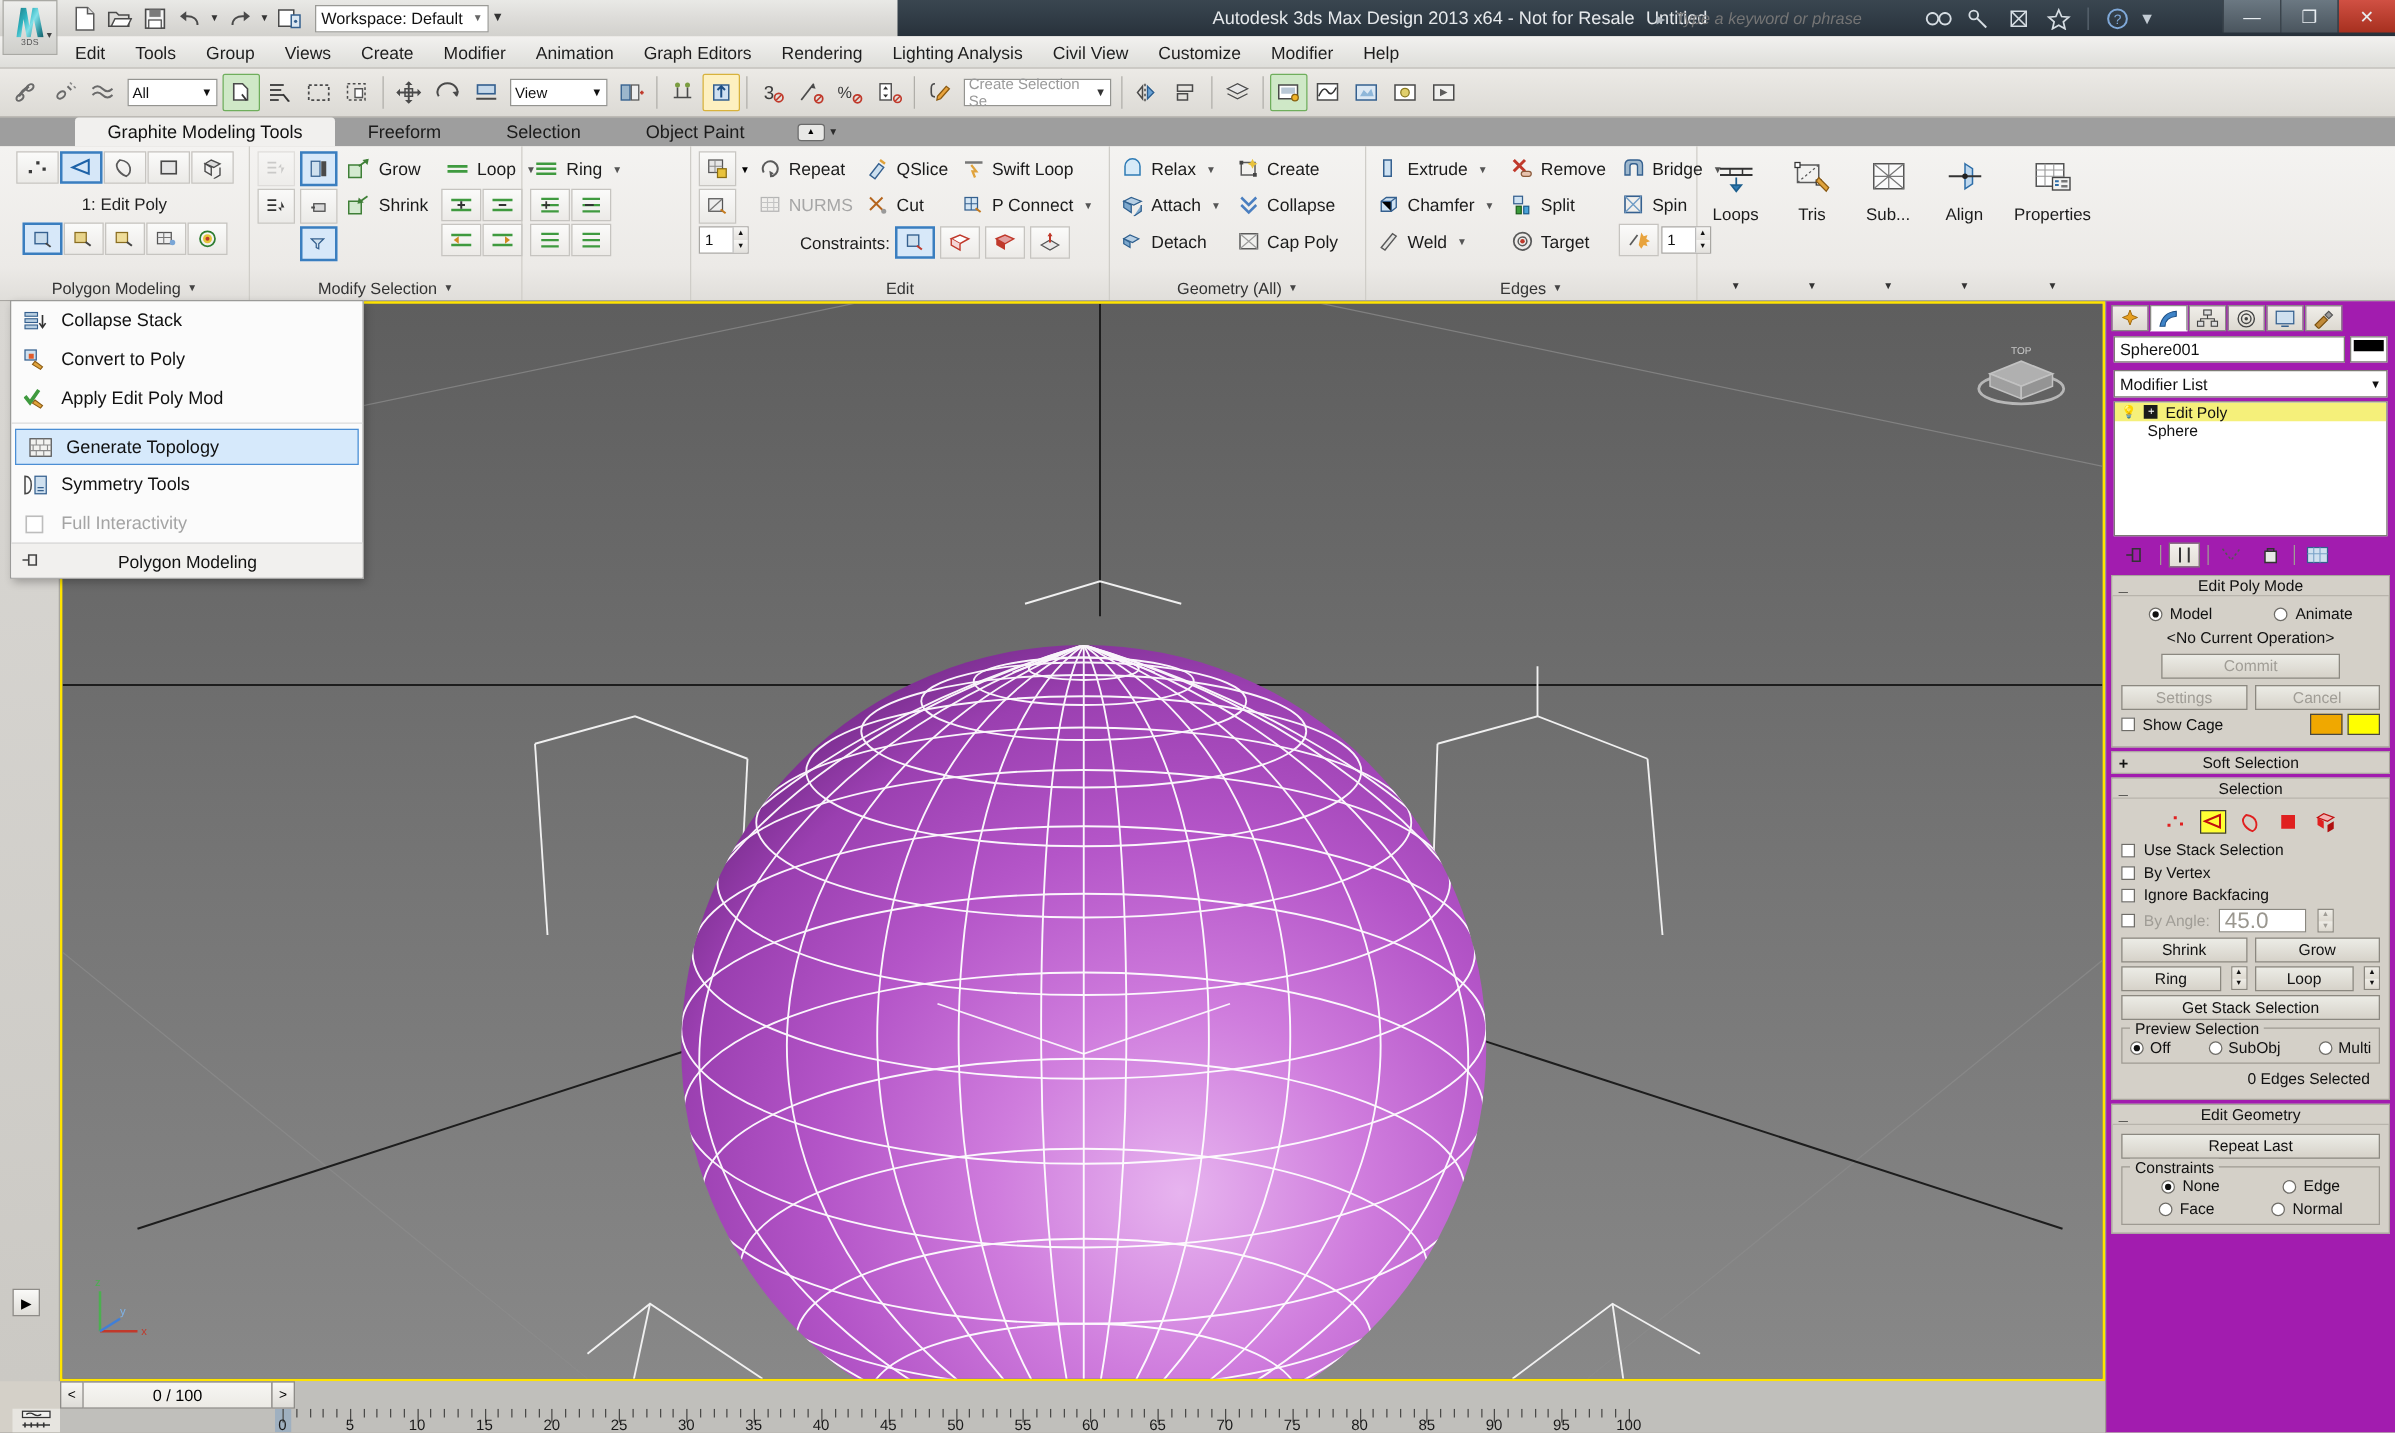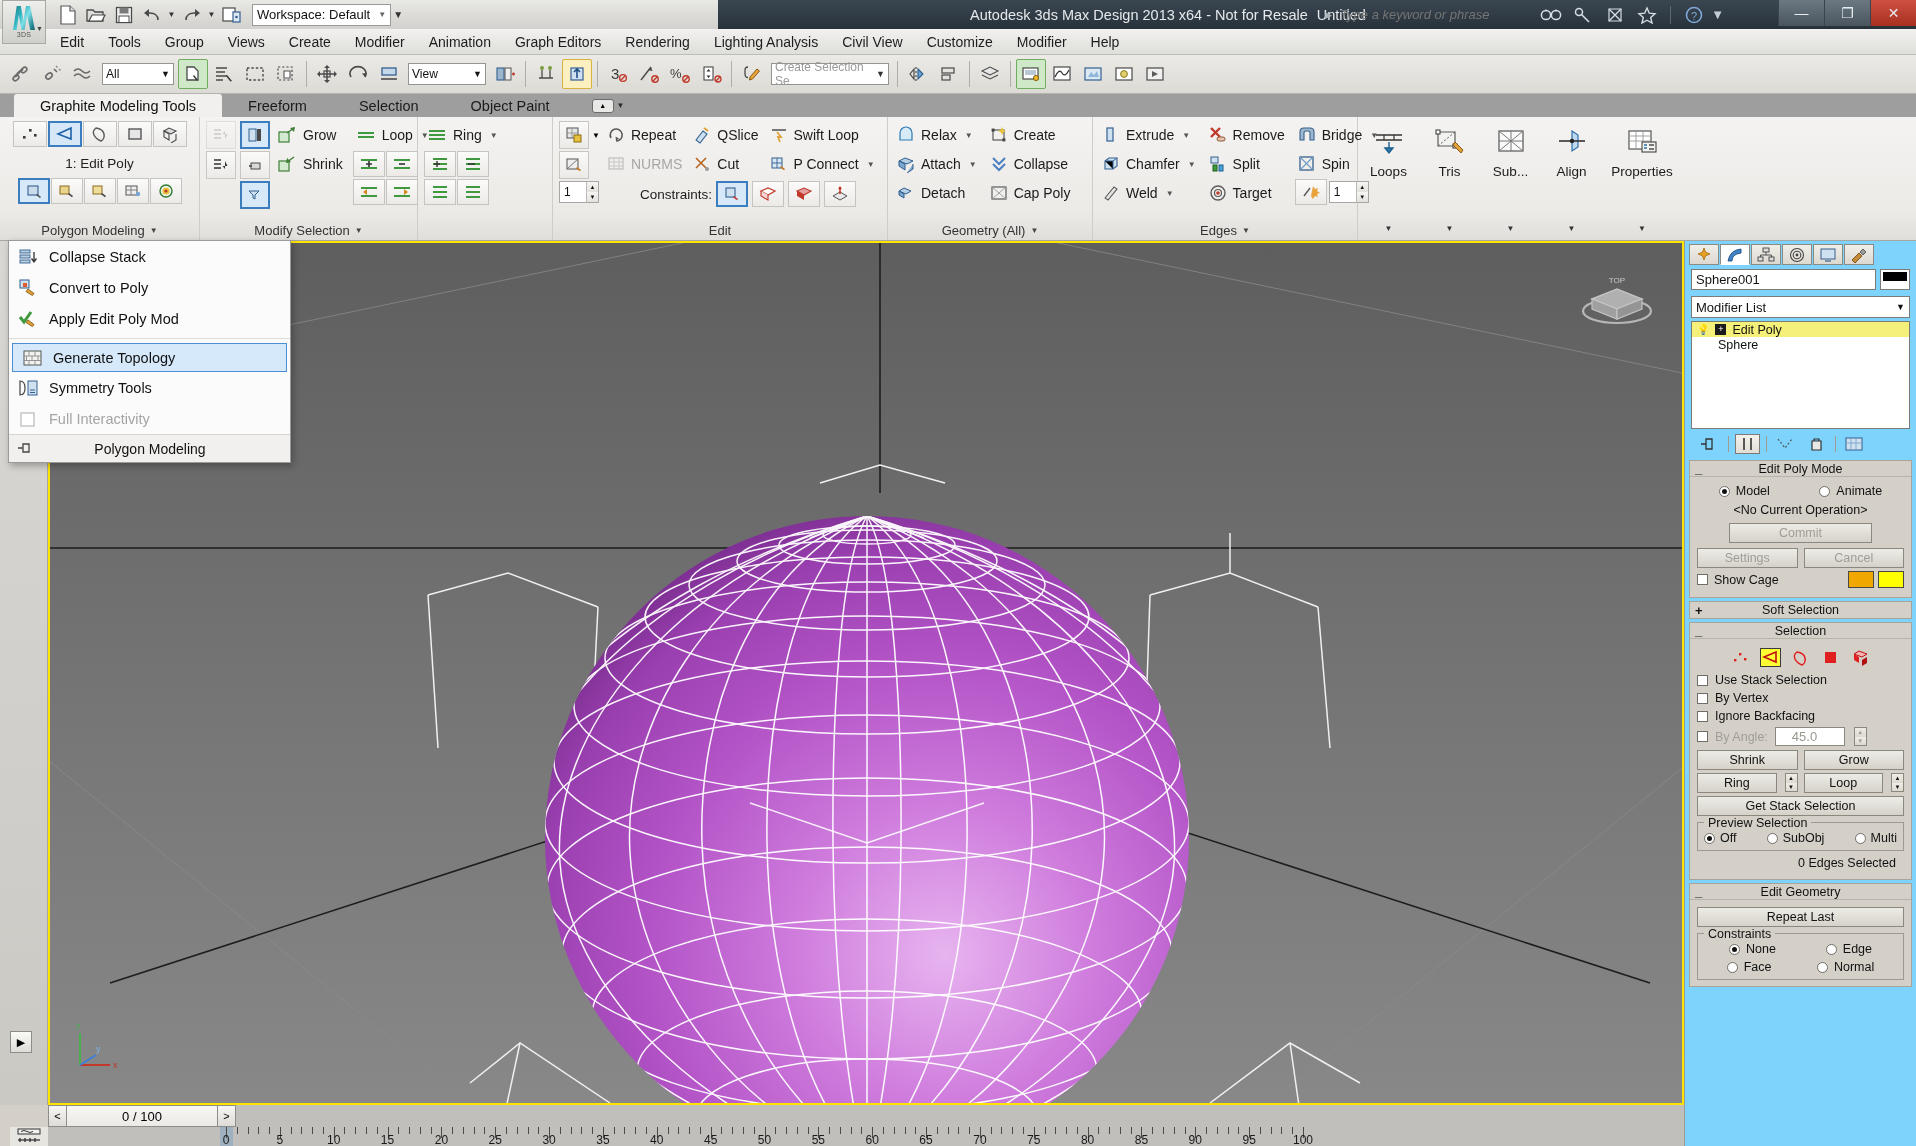--- a/index.html
+++ b/index.html
@@ -111,21 +111,21 @@
   
   .ribbon-tabs {
     position:absolute; left:0; top:94px; width:1916px; height:23px;
     background:#9e9e9e;
     display:flex; align-items:flex-end; padding-left:14px;
   }
   .rtab {
     height:23px; padding:0 26px; display:flex; align-items:center; font-size:14.5px;
     color:#1b1b1b; cursor:pointer;
   }
-  .rtab.active { background:#f1f0ee; border-top-left-radius:3px; border-top-right-radius:3px; color:#111;}
+  .rtab.active { background:#f1f0ee; border-top-left-radius:3px; border-top-right-radius:3px; color:#111;margin-left:46px;}
   .ribbon-minbtn {
     margin-left:16px; display:flex; align-items:center; gap:3px; height:23px;
   }
   .minbox { width:22px; height:14px; border:1px solid #6b6b6b; background:#e8e8e6; border-radius:3px;
             display:flex; align-items:center; justify-content:center; font-size:7px; cursor:pointer;}
 
   .ribbon-body {
     position:absolute; left:0; top:117px; width:1916px; height:124px;
     background:linear-gradient(180deg,#f4f3f1 0%, #eceae7 78%, #e0deda 100%);
     border-bottom:1px solid #a8a6a2;
@@ -204,21 +204,21 @@
   .leftstrip .arrowbtn {
     position:absolute; left:10px; top:790px; width:22px; height:22px;
     border:1px solid #8e8c88; background:linear-gradient(180deg,#fafaf8,#dedcd7);
     display:flex; align-items:center; justify-content:center; font-size:11px; cursor:pointer;
   }
   .axis-gizmo { position:absolute; left:20px; bottom:28px; width:60px; height:60px; }
 
   
   .cmdpanel {
     position:absolute; left:1684px; top:241px; width:232px; height:905px;
-    background:#7dd3fc; border-left:1px solid #9e9a92;
+    background:#a21caf; border-left:1px solid #9e9a92;
     font-size:12.5px; color:#111; overflow:hidden;
   }
   .cp-tabs { display:flex; height:24px; align-items:center; gap:1px; padding:3px 2px 0 4px; }
   .cp-tab { width:30px; height:21px; border:1px solid #8a8a86; background:linear-gradient(180deg,#f0eee9,#ddd9d1);
             display:flex; align-items:center; justify-content:center; cursor:pointer;}
   .cp-tab.active { background:#fff; border-bottom-color:#fff;}
   .cp-namerow { display:flex; gap:4px; padding:4px 6px 2px 6px;}
   .cp-name { flex:1; height:21px; background:#fff; border:1px solid #7d7b76; padding:2px 4px; font-size:13px;}
   .cp-color { width:30px; height:21px; border:1px solid #7d7b76; background:#fff; position:relative;}
   .cp-color i { position:absolute; left:2px; top:2px; right:2px; height:9px; background:#000; }
@@ -261,22 +261,22 @@
           display:flex; align-items:center; justify-content:center; font-size:12.5px; cursor:pointer;}
   .pbtn.dis { color:#a09d96; }
   .pbtn.wide { width:100%; }
   .swatches { display:flex; gap:4px; margin-left:auto;}
   .sw { width:26px; height:17px; border:1px solid #4a4842;}
   .selicons { display:flex; align-items:center; justify-content:center; gap:9px; margin:5px 0 6px 0;}
   .selico { width:21px; height:19px; display:flex; align-items:center; justify-content:center; cursor:pointer;}
   .selico.sel { background:#ffff33; border:1px solid #3a3a3a;}
   .lblrow { display:flex; align-items:center; gap:7px; margin:4px 0; }
   .lblrow.dis { color:#a09d96; }
-  .numbox { width:70px; height:19px; background:#fff; border:1px solid #8b8880; font-size:13px;
-            padding:1px 16px; color:#9a978f; display:flex; align-items:center;text-align:center;}
+  .numbox { width:70px; height:19px; background:#fff; border:1px solid #8b8880; font-size:18px;
+            padding:1px 4px; color:#9a978f; display:flex; align-items:center;text-align:center;}
   .spinarr { width:13px; height:19px; display:flex; flex-direction:column; border:1px solid #8b8880; margin-left:2px;}
   .spinarr div { flex:1; display:flex; align-items:center; justify-content:center; font-size:6px;
                  background:linear-gradient(180deg,#efede7,#ddd9d0);}
   .grpbox { border:1px solid #9e9a92; margin-top:6px; padding:8px 6px 5px 6px; position:relative;}
   .grpbox > .cap { position:absolute; top:-7px; left:6px; background:#d4d0c8; padding:0 4px; font-size:12.5px;}
   .statusline { text-align:right; font-size:12.5px; padding:5px 8px 3px 0;}
 
   
   .timearea {
     position:absolute; left:48px; top:1105px; width:1636px; height:41px; background:#c0bfbb;

